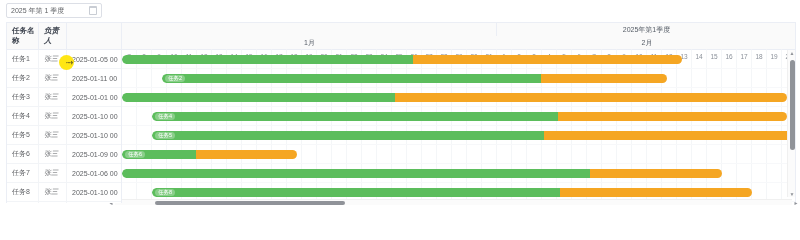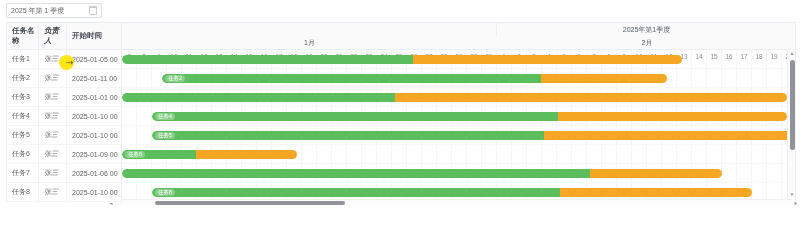--- a/index.html
+++ b/index.html
@@ -123,21 +123,20 @@
       <span class="cal-ico"></span>
     </div>
   </div>
 
   <div class="gantt-frame">
 
     <div class="left-pane">
       <div class="lp-head">
         <div class="cell c-name">任务名称</div>
         <div class="cell c-owner">负责人</div>
-        <div class="cell c-start">开始时间</div>
       </div>
       <div class="lp-body" id="lp-body">
           <div class="lp-row">
             <div class="cell c-name">任务1</div>
             <div class="cell c-owner">张三</div>
             <div class="cell c-start">2025-01-05 00</div>
           </div>
           <div class="lp-row">
             <div class="cell c-name">任务2</div>
             <div class="cell c-owner">张三</div>

